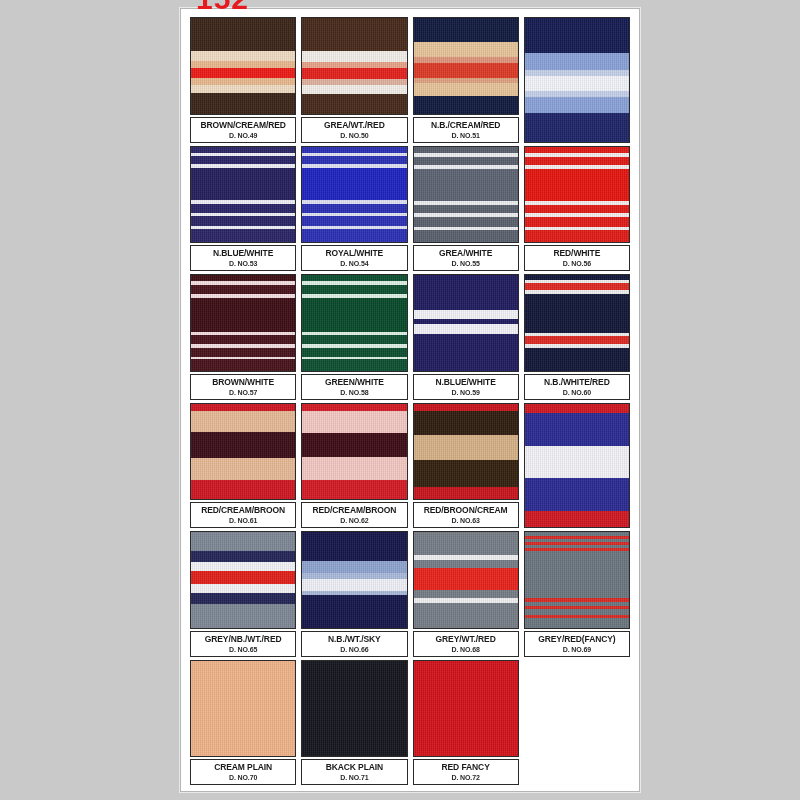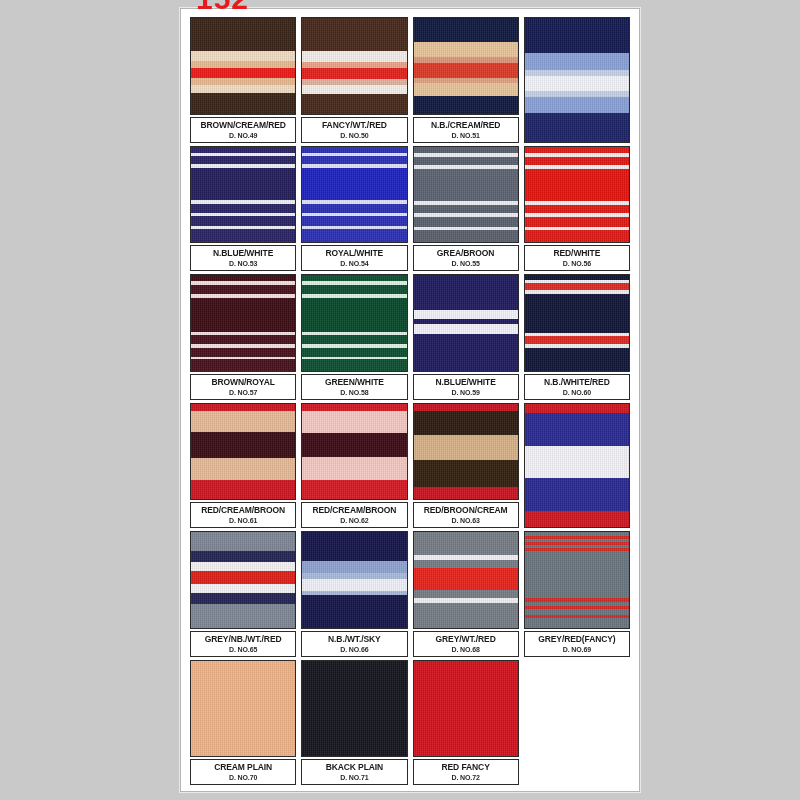--- a/index.html
+++ b/index.html
@@ -109,21 +109,21 @@
         <div class="cell">
           <div class="swatch" style="background: linear-gradient(rgb(59, 36, 24) 0%, rgb(59, 36, 24) 34%, rgb(240, 221, 196) 34%, rgb(240, 221, 196) 45%, rgb(233, 185, 143) 45%, rgb(233, 185, 143) 52%, rgb(238, 27, 23) 52%, rgb(238, 27, 23) 63%, rgb(233, 185, 143) 63%, rgb(233, 185, 143) 70%, rgb(240, 221, 196) 70%, rgb(240, 221, 196) 78%, rgb(59, 36, 24) 78%, rgb(59, 36, 24) 100%);"></div>
           <div class="labelbox">
             <div class="lname">BROWN/CREAM/RED</div>
             <div class="lcode">D. NO.49</div>
           </div>
         </div>
         <div class="cell">
           <div class="swatch" style="background: linear-gradient(rgb(70, 41, 26) 0%, rgb(70, 41, 26) 34%, rgb(242, 238, 232) 34%, rgb(242, 238, 232) 46%, rgb(232, 163, 137) 46%, rgb(232, 163, 137) 52%, rgb(228, 33, 28) 52%, rgb(228, 33, 28) 64%, rgb(224, 178, 160) 64%, rgb(224, 178, 160) 70%, rgb(242, 238, 232) 70%, rgb(242, 238, 232) 79%, rgb(70, 41, 26) 79%, rgb(70, 41, 26) 100%);"></div>
           <div class="labelbox">
-            <div class="lname">FANCY/WT./RED</div>
+            <div class="lname">GREA/WT./RED</div>
             <div class="lcode">D. NO.50</div>
           </div>
         </div>
         <div class="cell">
           <div class="swatch" style="background: linear-gradient(rgb(17, 26, 63) 0%, rgb(17, 26, 63) 25%, rgb(230, 196, 154) 25%, rgb(230, 196, 154) 41%, rgb(224, 149, 124) 41%, rgb(224, 149, 124) 47%, rgb(221, 58, 38) 47%, rgb(221, 58, 38) 62%, rgb(224, 163, 131) 62%, rgb(224, 163, 131) 68%, rgb(230, 196, 154) 68%, rgb(230, 196, 154) 81%, rgb(17, 26, 63) 81%, rgb(17, 26, 63) 100%);"></div>
           <div class="labelbox">
             <div class="lname">N.B./CREAM/RED</div>
             <div class="lcode">D. NO.51</div>
           </div>
         </div>
@@ -140,35 +140,35 @@
         <div class="cell">
           <div class="swatch" style="background: linear-gradient(rgb(43, 47, 181) 0%, rgb(43, 47, 181) 6%, rgb(223, 226, 244) 6%, rgb(223, 226, 244) 9%, rgb(43, 47, 181) 9%, rgb(43, 47, 181) 18%, rgb(223, 226, 244) 18%, rgb(223, 226, 244) 22%, rgb(31, 35, 192) 22%, rgb(31, 35, 192) 56%, rgb(223, 226, 244) 56%, rgb(223, 226, 244) 60%, rgb(43, 47, 181) 60%, rgb(43, 47, 181) 69%, rgb(223, 226, 244) 69%, rgb(223, 226, 244) 73%, rgb(43, 47, 181) 73%, rgb(43, 47, 181) 83%, rgb(223, 226, 244) 83%, rgb(223, 226, 244) 86%, rgb(43, 47, 181) 86%, rgb(43, 47, 181) 100%);"></div>
           <div class="labelbox">
             <div class="lname">ROYAL/WHITE</div>
             <div class="lcode">D. NO.54</div>
           </div>
         </div>
         <div class="cell">
           <div class="swatch" style="background: linear-gradient(rgb(90, 96, 109) 0%, rgb(90, 96, 109) 6%, rgb(236, 238, 242) 6%, rgb(236, 238, 242) 10%, rgb(90, 96, 109) 10%, rgb(90, 96, 109) 19%, rgb(236, 238, 242) 19%, rgb(236, 238, 242) 23%, rgb(93, 99, 114) 23%, rgb(93, 99, 114) 57%, rgb(236, 238, 242) 57%, rgb(236, 238, 242) 61%, rgb(90, 96, 109) 61%, rgb(90, 96, 109) 70%, rgb(236, 238, 242) 70%, rgb(236, 238, 242) 74%, rgb(90, 96, 109) 74%, rgb(90, 96, 109) 84%, rgb(236, 238, 242) 84%, rgb(236, 238, 242) 87%, rgb(90, 96, 109) 87%, rgb(90, 96, 109) 100%);"></div>
           <div class="labelbox">
-            <div class="lname">GREA/BROON</div>
+            <div class="lname">GREA/WHITE</div>
             <div class="lcode">D. NO.55</div>
           </div>
         </div>
         <div class="cell">
           <div class="swatch" style="background: linear-gradient(rgb(226, 27, 22) 0%, rgb(226, 27, 22) 6%, rgb(245, 238, 238) 6%, rgb(245, 238, 238) 10%, rgb(226, 27, 22) 10%, rgb(226, 27, 22) 19%, rgb(245, 238, 238) 19%, rgb(245, 238, 238) 23%, rgb(229, 21, 15) 23%, rgb(229, 21, 15) 57%, rgb(245, 238, 238) 57%, rgb(245, 238, 238) 61%, rgb(226, 27, 22) 61%, rgb(226, 27, 22) 70%, rgb(245, 238, 238) 70%, rgb(245, 238, 238) 74%, rgb(226, 27, 22) 74%, rgb(226, 27, 22) 84%, rgb(245, 238, 238) 84%, rgb(245, 238, 238) 87%, rgb(226, 27, 22) 87%, rgb(226, 27, 22) 100%);"></div>
           <div class="labelbox">
             <div class="lname">RED/WHITE</div>
             <div class="lcode">D. NO.56</div>
           </div>
         </div>
         <div class="cell">
           <div class="swatch" style="background: linear-gradient(rgb(61, 15, 21) 0%, rgb(61, 15, 21) 6%, rgb(243, 223, 226) 6%, rgb(243, 223, 226) 10%, rgb(71, 18, 26) 10%, rgb(71, 18, 26) 20%, rgb(243, 223, 226) 20%, rgb(243, 223, 226) 24%, rgb(60, 13, 20) 24%, rgb(60, 13, 20) 59%, rgb(243, 223, 226) 59%, rgb(243, 223, 226) 63%, rgb(71, 18, 26) 63%, rgb(71, 18, 26) 72%, rgb(243, 223, 226) 72%, rgb(243, 223, 226) 76%, rgb(71, 18, 26) 76%, rgb(71, 18, 26) 85%, rgb(243, 223, 226) 85%, rgb(243, 223, 226) 88%, rgb(71, 18, 26) 88%, rgb(71, 18, 26) 100%);"></div>
           <div class="labelbox">
-            <div class="lname">BROWN/ROYAL</div>
+            <div class="lname">BROWN/WHITE</div>
             <div class="lcode">D. NO.57</div>
           </div>
         </div>
         <div class="cell">
           <div class="swatch" style="background: linear-gradient(rgb(13, 80, 48) 0%, rgb(13, 80, 48) 6%, rgb(223, 240, 229) 6%, rgb(223, 240, 229) 10%, rgb(13, 80, 48) 10%, rgb(13, 80, 48) 20%, rgb(223, 240, 229) 20%, rgb(223, 240, 229) 24%, rgb(8, 74, 42) 24%, rgb(8, 74, 42) 59%, rgb(223, 240, 229) 59%, rgb(223, 240, 229) 63%, rgb(13, 80, 48) 63%, rgb(13, 80, 48) 72%, rgb(223, 240, 229) 72%, rgb(223, 240, 229) 76%, rgb(13, 80, 48) 76%, rgb(13, 80, 48) 85%, rgb(223, 240, 229) 85%, rgb(223, 240, 229) 88%, rgb(13, 80, 48) 88%, rgb(13, 80, 48) 100%);"></div>
           <div class="labelbox">
             <div class="lname">GREEN/WHITE</div>
             <div class="lcode">D. NO.58</div>
           </div>
         </div>

